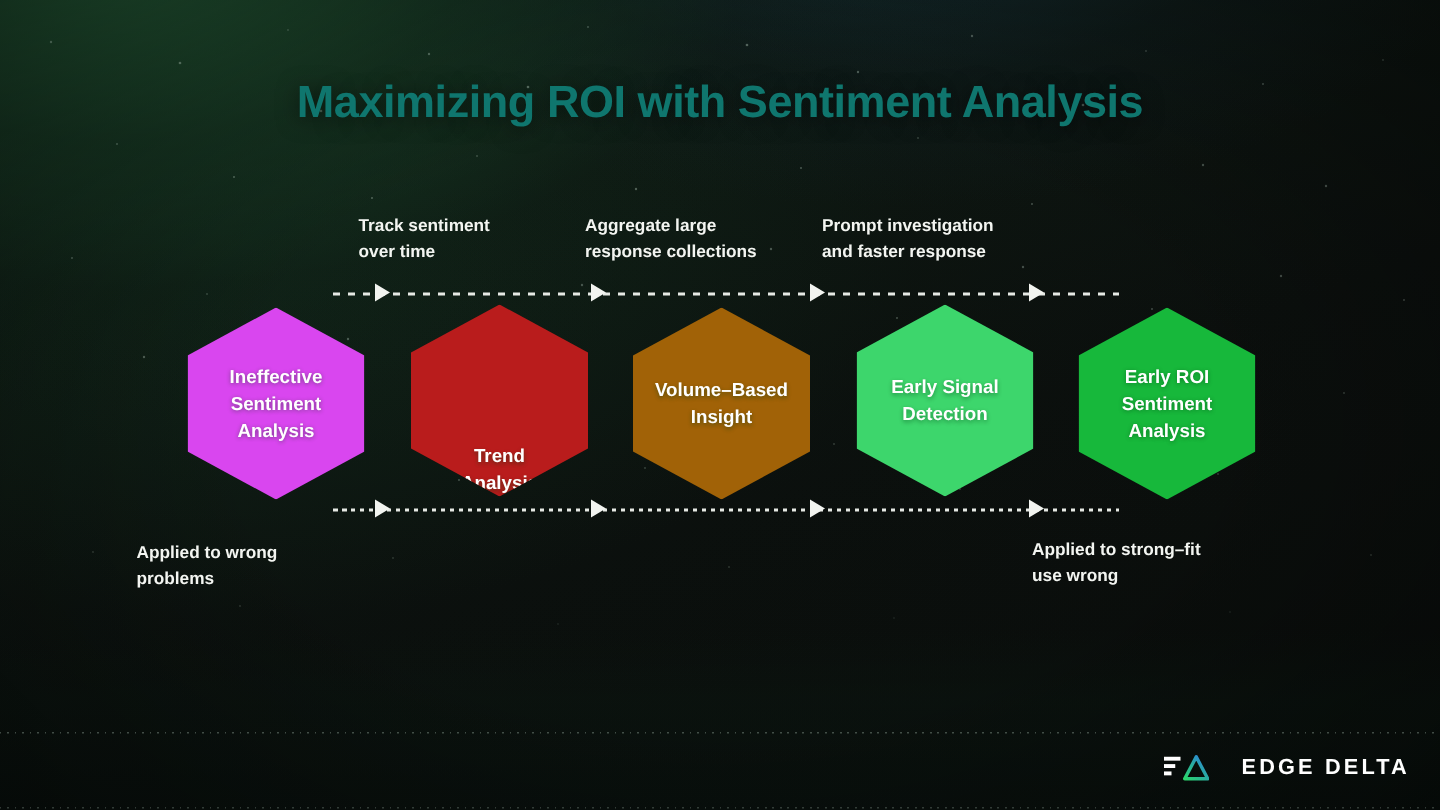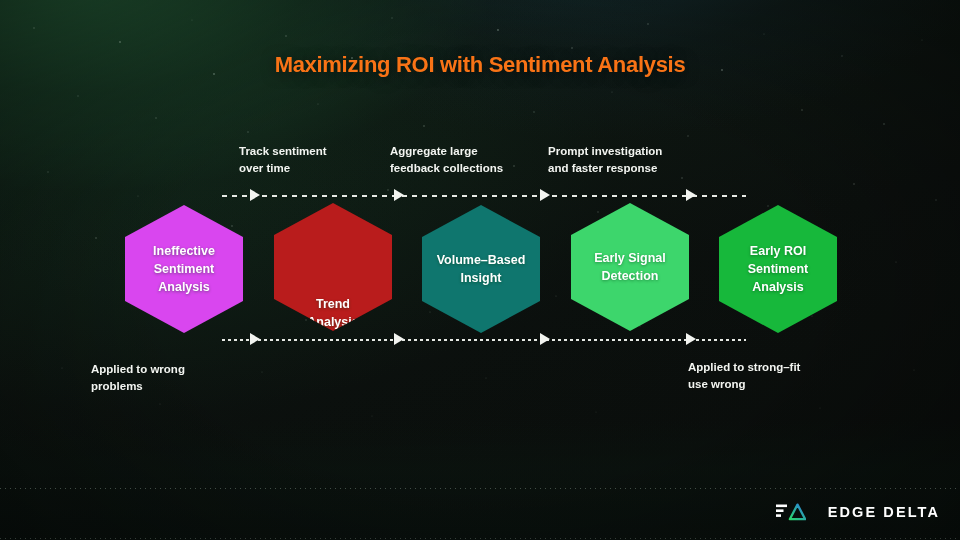--- a/index.html
+++ b/index.html
@@ -47,24 +47,24 @@
     top: 420px; bottom: 0;
     background: linear-gradient(180deg, rgba(9,17,13,0) 0%, rgba(10,20,15,0.55) 40%, rgba(8,15,12,0.85) 100%);
   }
 
   
   .title {
     position: absolute;
     left: 0; right: 0;
     top: 52px;
     text-align: center;
-    font-size: 22px;
+    font-size: 30px;
     font-weight: 700;
     letter-spacing: -0.3px;
-    color: #f97316;
+    color: #0f766e;
     text-shadow: 0 2px 14px rgba(0,0,0,0.55);
   }
 
   
   .diagram {
     position: absolute;
     left: 0; right: 0;
     top: 0; bottom: 0;
   }
 
@@ -236,21 +236,21 @@
   <div class="title">Maximizing ROI with Sentiment Analysis</div>
 
   <div class="diagram">
 
     <div class="caption" style="left:239px; top:143px;">
       <div>Track sentiment</div>
       <div>over time</div>
     </div>
     <div class="caption" style="left:390px; top:143px;">
       <div>Aggregate large</div>
-      <div>feedback collections</div>
+      <div>response collections</div>
     </div>
     <div class="caption" style="left:548px; top:143px;">
       <div>Prompt investigation</div>
       <div>and faster response</div>
     </div>
 
     <div class="flowline" style="left:222px; top:194px; width:524px;">
       <div class="dashes"></div>
       <div class="arrowhead" style="left:28px;"></div>
       <div class="arrowhead" style="left:172px;"></div>
@@ -266,21 +266,21 @@
       </div>
     </div>
 
     <div class="hex" style="left:274px; top:203px; background:#b91c1c;align-items:flex-end;">
       <div class="hex-label">
         <div>Trend</div>
         <div>Analysis</div>
       </div>
     </div>
 
-    <div class="hex" style="left:422px; top:205px; background:#0f766e;">
+    <div class="hex" style="left:422px; top:205px; background:#a16207;">
       <div class="hex-label">
         <div>Volume–Based</div>
         <div>Insight</div>
       </div>
     </div>
 
     <div class="hex" style="left:571px; top:203px; background:#3dd66c;text-align:center;">
       <div class="hex-label">
         <div>Early Signal</div>
         <div>Detection</div>

